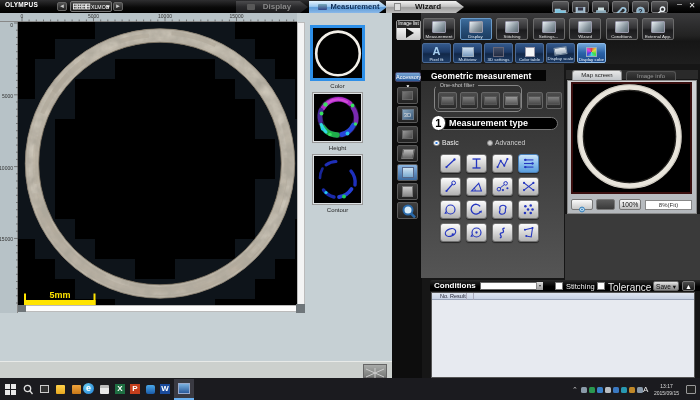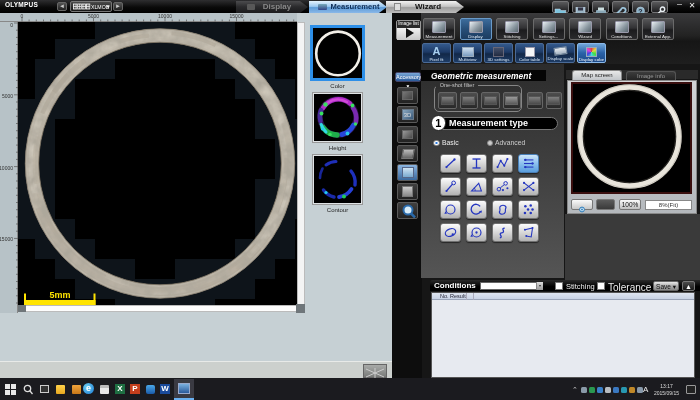--- a/index.html
+++ b/index.html
@@ -415,21 +415,21 @@
 <div class="abs" style="left:546px;top:43px;width:29px;height:20px;background:linear-gradient(#33598c,#1d3a66 45%,#122848 55%,#1e3c66);border:1px solid #4a6a96;border-radius:2px;text-align:center;overflow:hidden;">
     <div style="margin:3px auto 0.5px;width:13px;height:8px;background:linear-gradient(#e8ecf0,#a0b0c0);border:1px solid #89a;transform:rotate(-8deg);"></div>
     <div style="font-size:4.4px;color:#d8e6f4;margin-top:0px;">Display scale</div>
   </div>
 <div class="abs" style="left:577px;top:43px;width:29px;height:20px;background:linear-gradient(#70a6da,#2a62a8 50%,#1c4a88);border:1px solid #8ab8e8;border-radius:2px;text-align:center;overflow:hidden;">
     <div style="margin:2.5px auto 0.5px;width:11px;height:10px;background:conic-gradient(#d44,#dd4,#4d4,#4dd,#44d,#d4d,#d44);border:1px solid #9ab;"></div>
     <div style="font-size:4.4px;color:#fff;margin-top:0px;">Display color</div>
   </div>
 <div class="abs" style="left:421px;top:64px;width:143px;height:214px;background:linear-gradient(#2c2c2c,#3c3c3c 40%,#555);"></div>
 <div class="abs" style="left:421px;top:70px;width:125px;height:11px;background:#050505;"></div>
-<div class="abs" style="left:431px;top:71px;width:125px;height:11px;color:#fff;font-size:8.4px;font-weight:bold;letter-spacing:0.1px;font-style:italic;">Geometric measurement</div>
+<div class="abs" style="left:431px;top:71px;width:125px;height:11px;color:#fff;font-size:8.4px;font-weight:bold;letter-spacing:0.1px;">Geometric measurement</div>
 <div class="abs" style="left:433.5px;top:85px;width:88px;height:26.5px;border:1px solid #858585;border-radius:5px;"></div>
 <div class="abs" style="left:436px;top:82px;width:42px;height:7px;background:#2f2f2f;color:#c8c8c8;font-size:5.5px;text-align:center;">One-shot filter</div>
 <div class="abs" style="left:438px;top:91.5px;width:18.5px;height:17.5px;background:linear-gradient(#4e4e4e,#282828);border:1px solid #666;border-radius:2px;overflow:hidden;text-align:center;">
     <div style="margin:3px auto;width:13px;height:9px;background:linear-gradient(#808080,#4a4a4a);border:1px solid #555;"></div>
   </div>
 <div class="abs" style="left:459.5px;top:91.5px;width:18.5px;height:17.5px;background:linear-gradient(#4e4e4e,#282828);border:1px solid #666;border-radius:2px;overflow:hidden;text-align:center;">
     <div style="margin:3px auto;width:13px;height:9px;background:linear-gradient(#808080,#4a4a4a);border:1px solid #555;"></div>
   </div>
 <div class="abs" style="left:481px;top:91.5px;width:18.5px;height:17.5px;background:linear-gradient(#4e4e4e,#282828);border:1px solid #666;border-radius:2px;overflow:hidden;text-align:center;">
     <div style="margin:3px auto;width:13px;height:9px;background:linear-gradient(#808080,#4a4a4a);border:1px solid #555;"></div>

